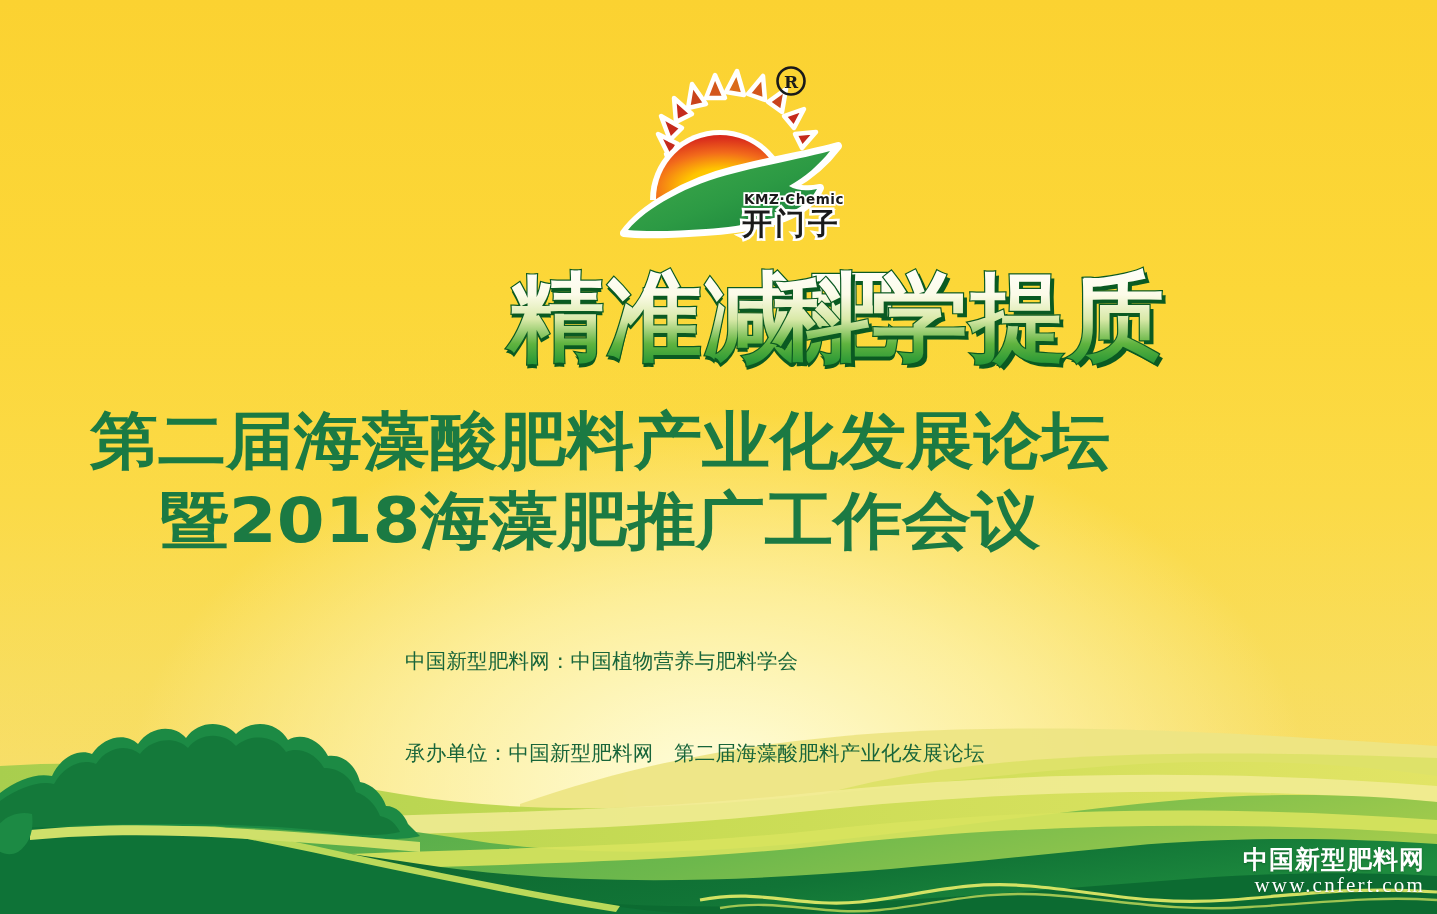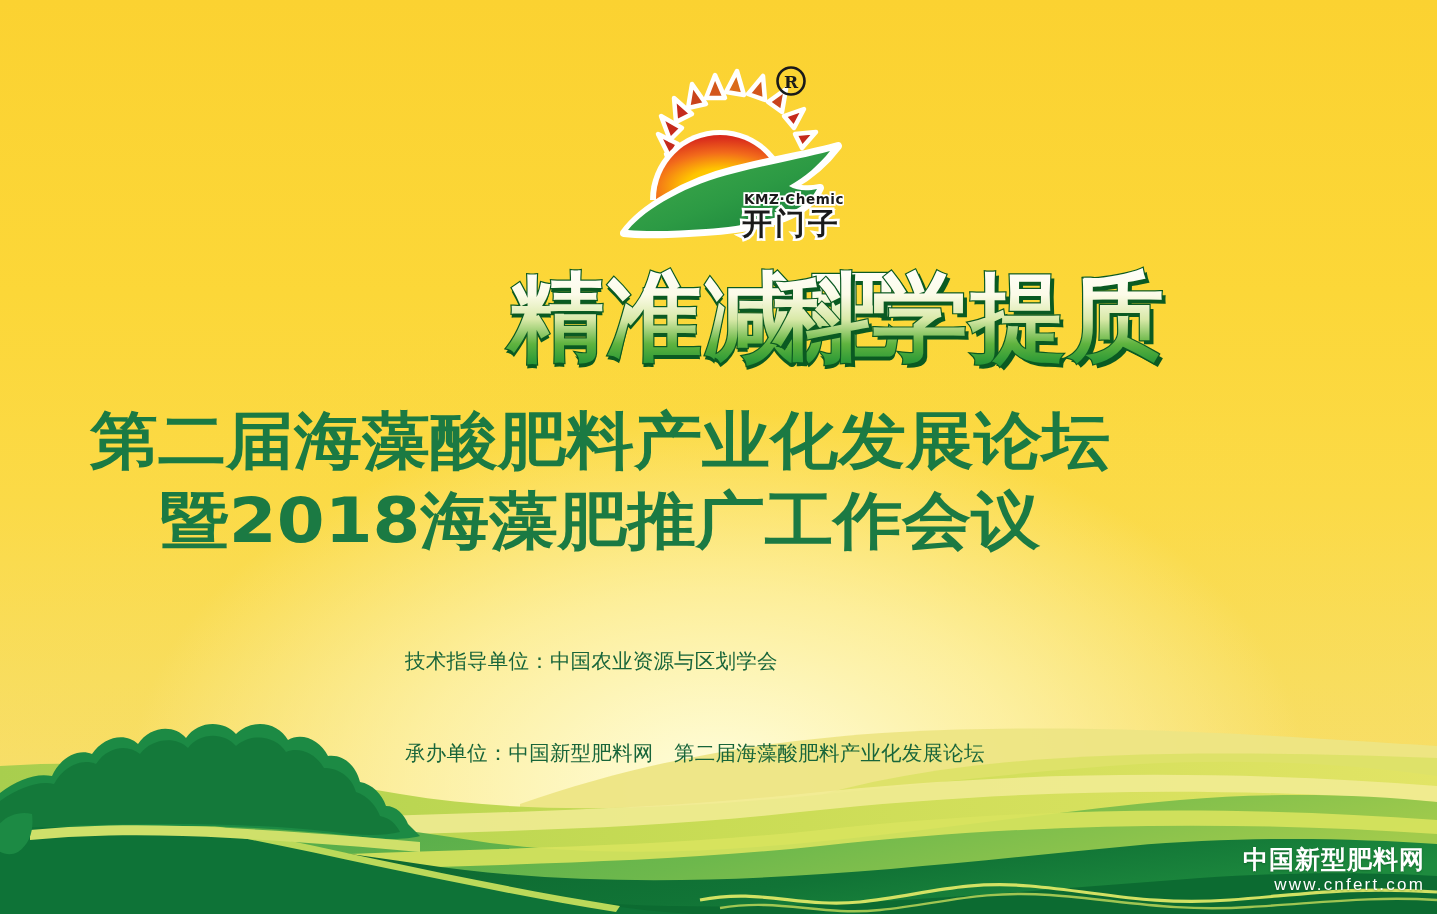--- a/index.html
+++ b/index.html
@@ -44,22 +44,22 @@
     letter-spacing:0.2px;white-space:pre;
   }
   .orgs .line{display:block;height:30.5px;}
 
   
   .watermark{
     position:absolute;right:12px;bottom:18px;text-align:right;color:#FFFFFF;
     text-shadow:0 1px 2px rgba(0,60,20,0.35);
   }
   .wm-cn{font-size:25px;font-weight:bold;letter-spacing:1px;line-height:29px;display:block;margin-top:8px;}
-  .wm-url{font-size:17px;letter-spacing:2.2px;line-height:22px;display:block;
-          font-family:Liberation Sans, sans-serif;}
+  .wm-url{font-size:21px;letter-spacing:2.2px;line-height:22px;display:block;
+          font-family:Liberation Serif, serif;}
 </style>
 </head>
 <body>
 
 <div id="poster">
 
   <div class="scene">
     <svg viewBox="0 0 1437 260" preserveAspectRatio="none" xmlns="http://www.w3.org/2000/svg">
       <defs>
         <linearGradient id="gDark" x1="0" y1="0" x2="1" y2="0">
@@ -189,21 +189,21 @@
   </div>
 
   <div class="subtitle">
     <svg width="1120" height="168" viewBox="0 0 1120 168" xmlns="http://www.w3.org/2000/svg">
       <text x="560" y="62" text-anchor="middle" font-size="62" font-weight="bold" letter-spacing="0" font-family="DejaVu Sans, Liberation Sans, sans-serif" fill="#1B7A43" textLength="1020" lengthAdjust="spacingAndGlyphs">第二届海藻酸肥料产业化发展论坛</text>
       <text x="560" y="142" text-anchor="middle" font-size="62" font-weight="bold" letter-spacing="0" font-family="DejaVu Sans, Liberation Sans, sans-serif" fill="#1B7A43" textLength="880" lengthAdjust="spacingAndGlyphs">暨2018海藻肥推广工作会议</text>
     </svg>
   </div>
 
   <div class="orgs">
-    <span class="line">技术指导单位：中国农业资源与区划学会</span>
+    <span class="line">中国新型肥料网：中国植物营养与肥料学会</span>
     <span class="line">承办单位：中国新型肥料网　第二届海藻酸肥料产业化发展论坛</span>
     
     
   </div>
 
   <div class="watermark">
     <span class="wm-cn">中国新型肥料网</span>
     <span class="wm-url">www.cnfert.com</span>
   </div>
 

